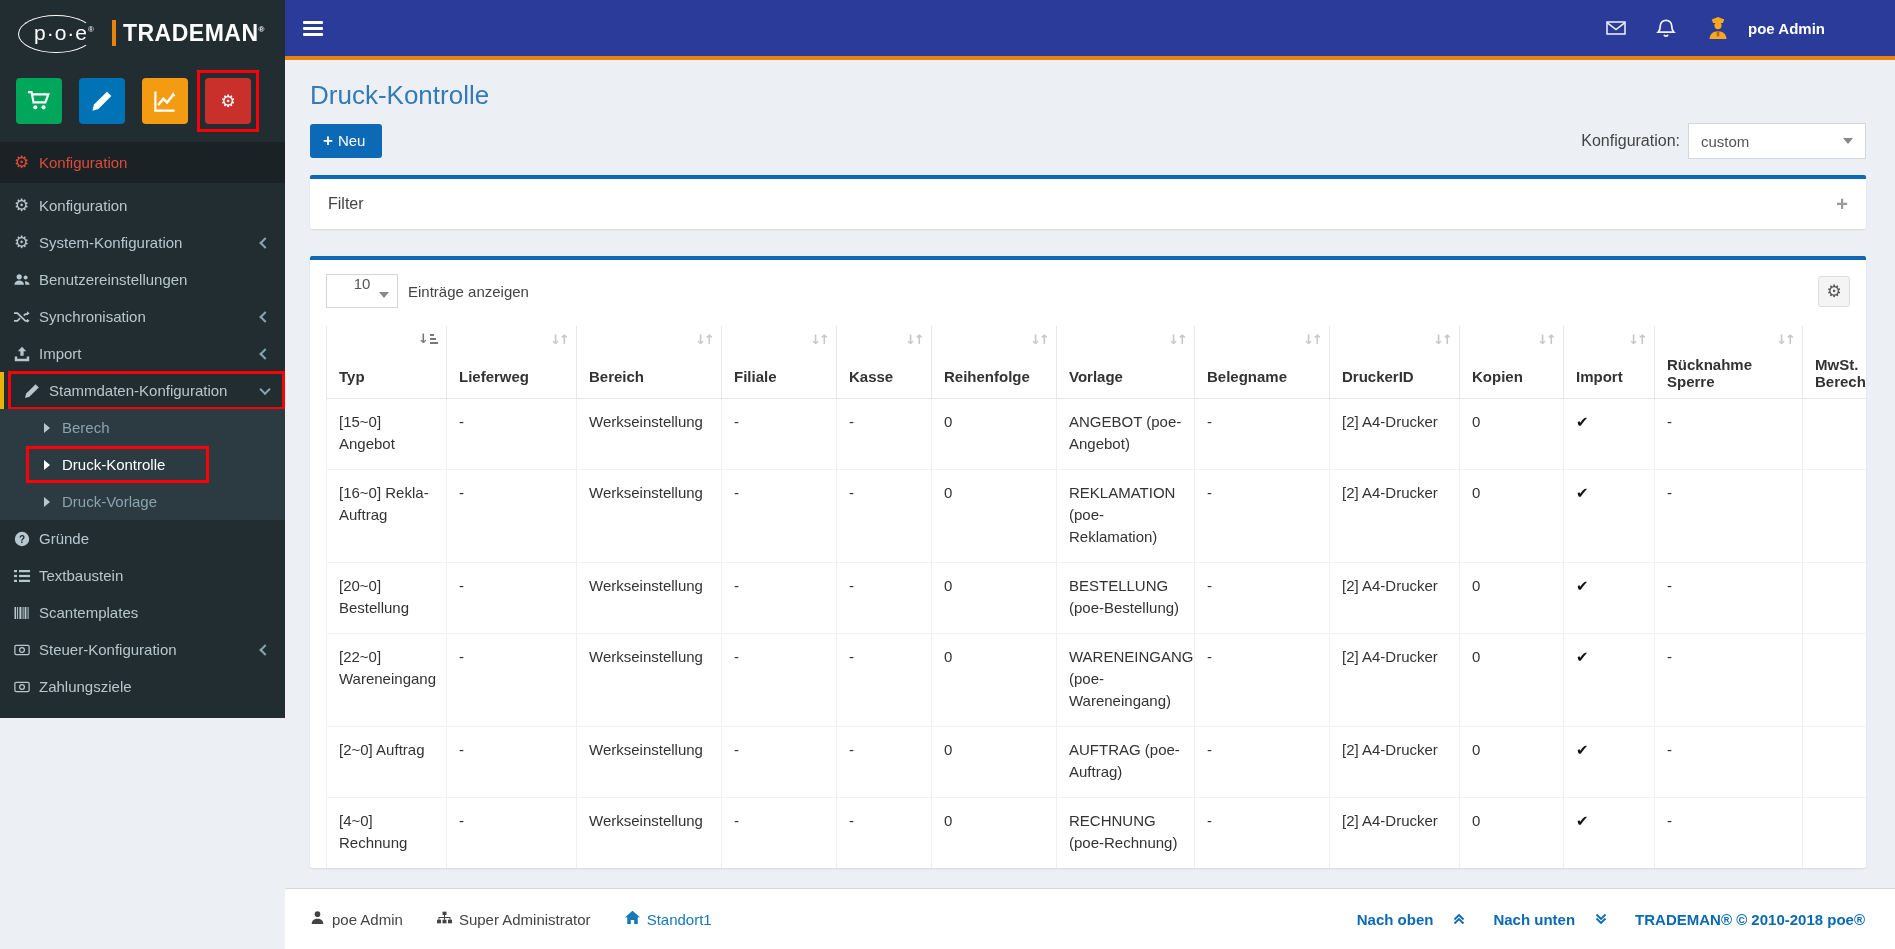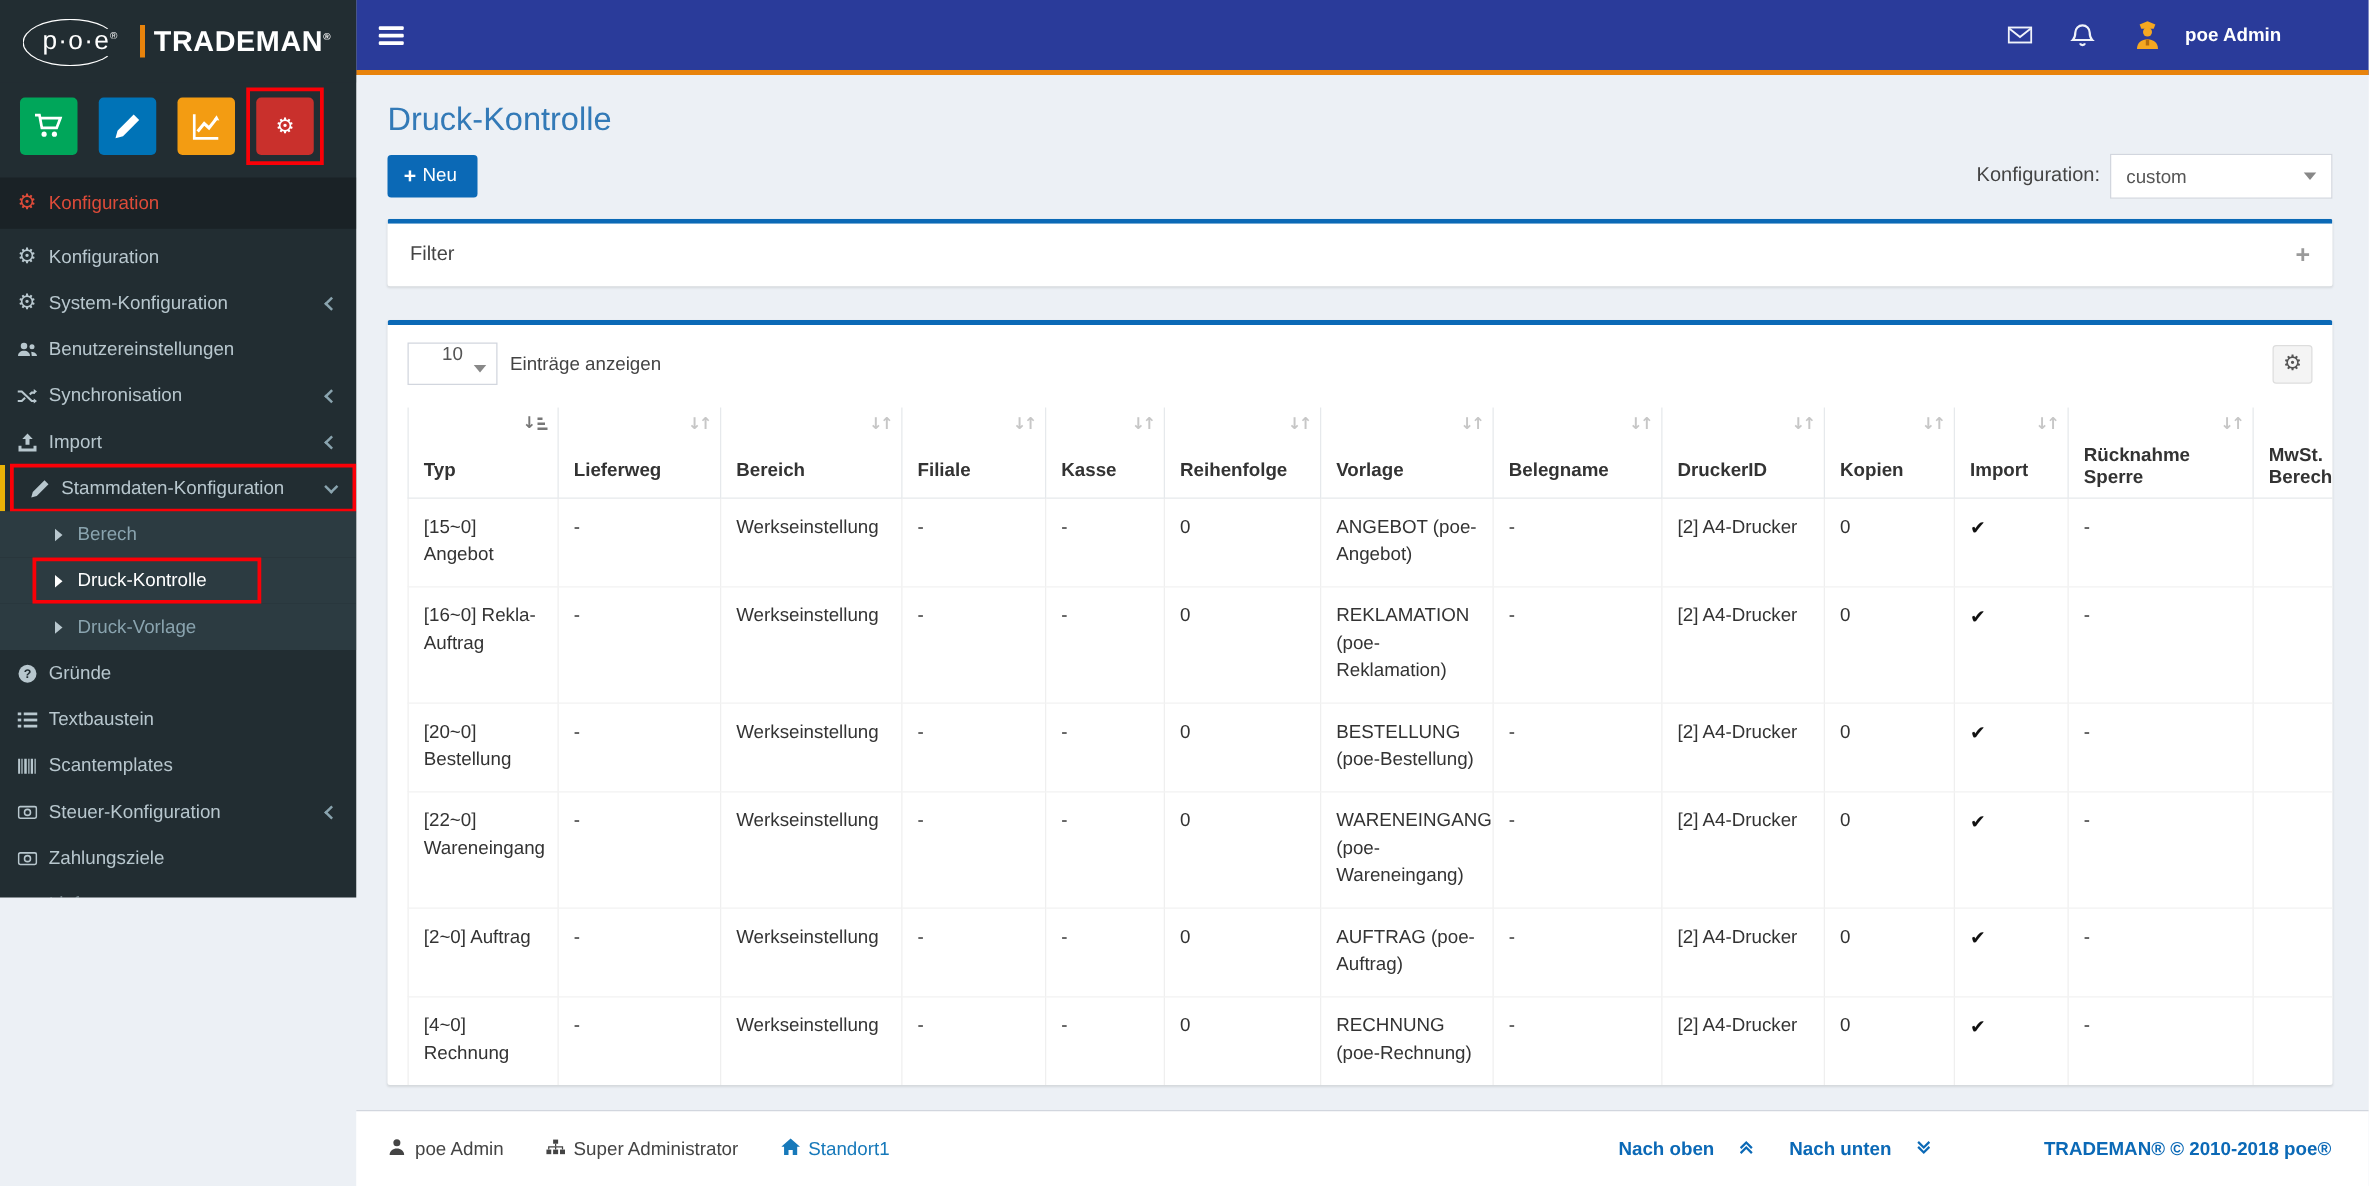--- a/index.html
+++ b/index.html
@@ -92,21 +92,21 @@
   td .chk{font-weight:bold;color:#111;font-family:"DejaVu Sans",sans-serif;}
 
   
   .footer{position:absolute;left:285px;right:0;bottom:0;height:61px;background:#fff;border-top:1px solid #d2d6de;display:flex;align-items:center;padding:0 30px 0 25px;font-size:15px;color:#444;}
   .f-item{display:flex;align-items:center;gap:7px;margin-right:34px;}
   .f-item svg{width:15px;height:15px;}
   .f-left{display:flex;align-items:center;}
   .f-right{margin-left:auto;display:flex;align-items:center;}
   .f-link{color:var(--link);font-weight:bold;cursor:pointer;display:flex;align-items:flex-start;gap:20px;margin-right:28px;}
   .f-link svg{width:12px;height:12px;}
-  .f-copy{color:var(--link);font-weight:bold;margin-left:62px;}
+  .f-copy{color:var(--link);font-weight:bold;}
   .loc{color:#1779ba;}
 </style>
 </head>
 <body>
 
 <div class="sidebar">
   <div class="logo">
     <span class="poe"><span>p·o·e</span><span class="reg">®</span></span>
     <span class="logo-bar"></span>
     <span class="logo-main"><span>TRADEMAN</span><span class="reg">®</span></span>

